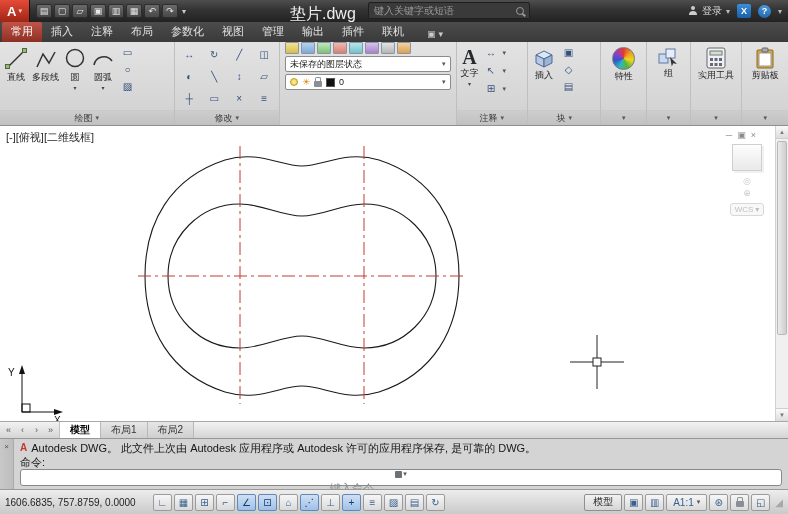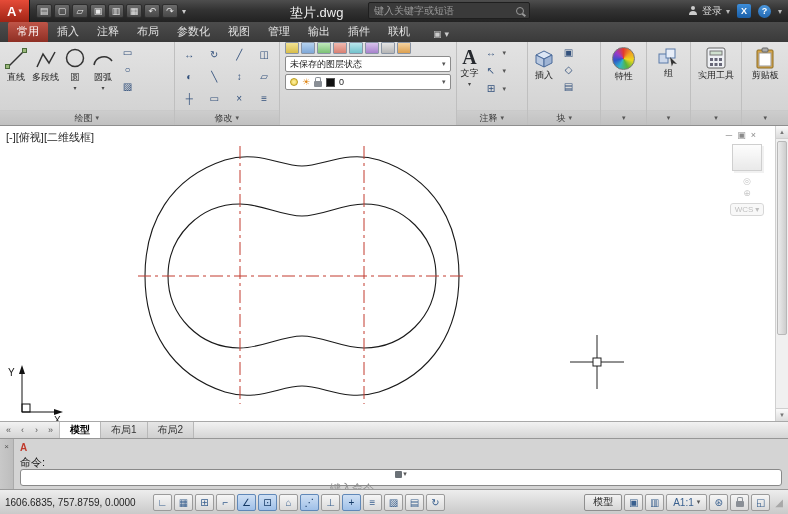--- a/index.html
+++ b/index.html
@@ -7,37 +7,37 @@
   body{font-family:"Liberation Sans","DejaVu Sans",sans-serif;background:#000;}
   .app{width:788px;height:514px;display:flex;flex-direction:column;}
 
   
   .titlebar{flex:0 0 22px;background:linear-gradient(#4e4e4e,#333 45%,#222);display:flex;align-items:center;position:relative;color:#ddd;}
   .logo{width:30px;height:22px;background:linear-gradient(#e54b38,#a02415);display:flex;align-items:center;justify-content:center;gap:2px;color:#fff;font-weight:bold;font-size:13px;border-right:1px solid #151515;}
   .logo .ct{font-size:7px;color:#f2d5d0;}
   .qat{display:flex;align-items:center;gap:2px;margin-left:6px;}
   .qat-ico{width:16px;height:14px;display:flex;align-items:center;justify-content:center;font-size:9px;color:#e8e8e8;background:linear-gradient(#6b6b6b,#474747);border:1px solid #2e2e2e;border-radius:2px;}
   .qat-caret{font-size:8px;color:#ccc;margin-left:2px;}
-  .doc-title{position:absolute;left:290px;top:4px;font-size:13px;color:#eee;}
+  .doc-title{position:absolute;left:290px;top:4px;font-size:16px;color:#eee;}
   .search{position:absolute;left:368px;top:2px;width:162px;height:17px;background:#3a3a3a;border:1px solid #1f1f1f;border-radius:2px;display:flex;align-items:center;padding:0 5px;gap:0;}
   .search input{flex:1;background:transparent;border:none;outline:none;color:#ccc;font-size:10px;min-width:0;}
   .search input::placeholder{color:#999;}
   .mag{width:8px;height:8px;border:1.5px solid #999;border-radius:50%;position:relative;flex:0 0 auto;}
   .mag::after{content:"";position:absolute;width:4px;height:1.5px;background:#999;right:-3px;bottom:-2px;transform:rotate(40deg);}
   .tb-right{position:absolute;right:6px;top:0;height:22px;display:flex;align-items:center;gap:7px;font-size:10px;}
   .signin{display:flex;align-items:center;gap:4px;}
   .person{width:9px;height:10px;position:relative;}
   .person::before{content:"";position:absolute;left:2.5px;top:0;width:4px;height:4px;border-radius:50%;background:#ccc;}
   .person::after{content:"";position:absolute;left:0.5px;top:5px;width:8px;height:4px;border-radius:4px 4px 0 0;background:#ccc;}
   .badge-x{width:14px;height:14px;border-radius:2px;background:linear-gradient(#3d8edb,#1a5fa8);color:#fff;font-size:9px;font-weight:bold;display:flex;align-items:center;justify-content:center;}
   .badge-q{width:13px;height:13px;border-radius:50%;background:linear-gradient(#4b97de,#2368b0);color:#fff;font-size:9px;font-weight:bold;display:flex;align-items:center;justify-content:center;}
   .tb-caret{color:#bbb;font-size:8px;}
 
   
-  .tabrow{flex:0 0 19px;background:linear-gradient(#4c4c4c,#3a3a3a);display:flex;align-items:flex-end;padding-left:8px;}
+  .tabrow{flex:0 0 19px;background:linear-gradient(#4c4c4c,#3a3a3a);display:flex;align-items:flex-end;padding-left:2px;}
   .tab{padding:2px 9px 3px;font-size:11px;color:#e3e3e3;cursor:default;}
   .tab.active{background:linear-gradient(#c05548,#8e2f24);color:#fff;border-radius:2px 2px 0 0;}
   .tabrow-extra{margin-left:14px;display:flex;align-items:center;gap:3px;color:#ccc;font-size:9px;padding-bottom:3px;}
 
   
   .ribbon{flex:0 0 81px;background:#d6d6d6;display:flex;border-bottom:1px solid #8f8f8f;}
   .panel{display:flex;flex-direction:column;border-right:1px solid #bfbfbf;background:linear-gradient(#e3e3e3,#d0d0d0);}
   .pc{flex:1;display:flex;padding:2px 3px;gap:2px;align-items:flex-start;}
   .pc.center{justify-content:center;}
   .pf{height:15px;display:flex;align-items:center;justify-content:center;gap:3px;font-size:9px;color:#3a3a3a;background:linear-gradient(#cdcdcd,#c1c1c1);border-top:1px solid #cacaca;}
@@ -448,20 +448,21 @@
     <div class="ltab">布局2</div>
   </div>
 
   <div class="cmdwin">
     <div class="cmd-side">
       <span>×</span>
     </div>
     <div class="cmd-main">
       <div class="cmd-line">
         <span class="cmd-a">A</span>
+        <span>Autodesk DWG。  此文件上次由 Autodesk 应用程序或 Autodesk 许可的应用程序保存, 是可靠的 DWG。</span>
       </div>
       <div class="cmd-line">
         <span>命令:</span>
       </div>
       <div class="cmd-input-row">
         <span class="cmd-box">
           <span class="sq"></span>
           <span class="ct">▾</span>
         </span>
         <input placeholder="键入命令" style="">

